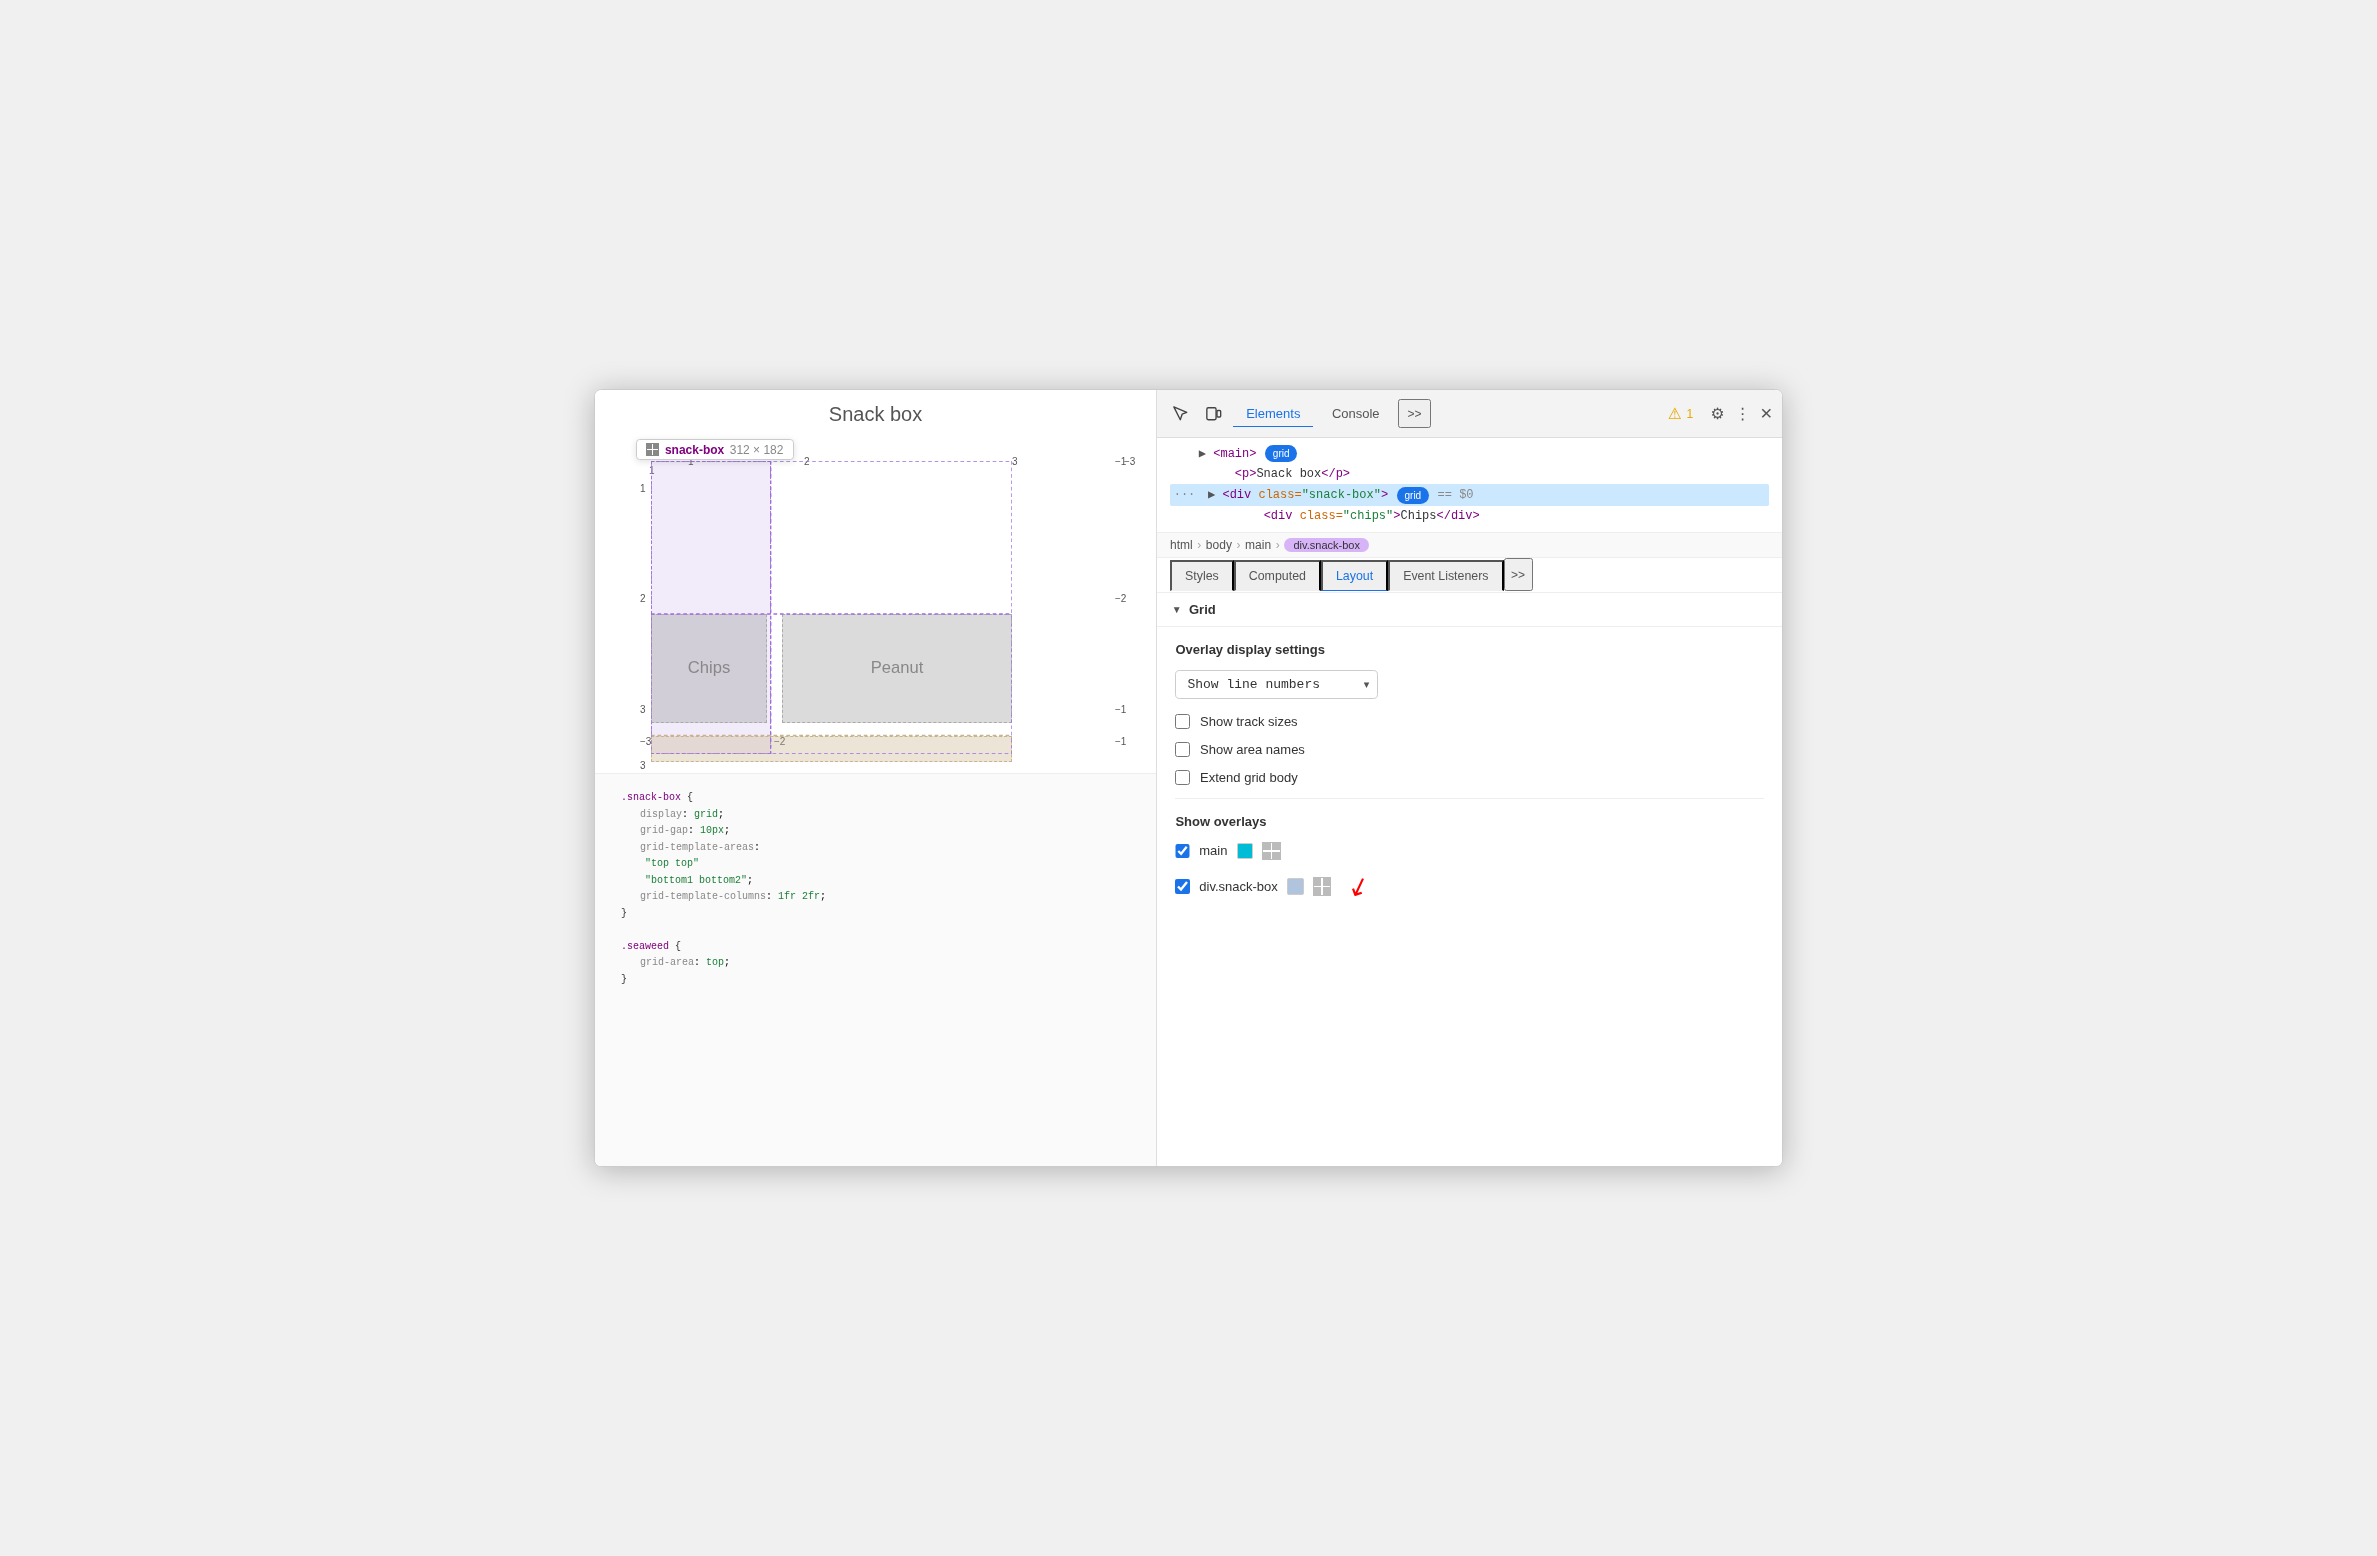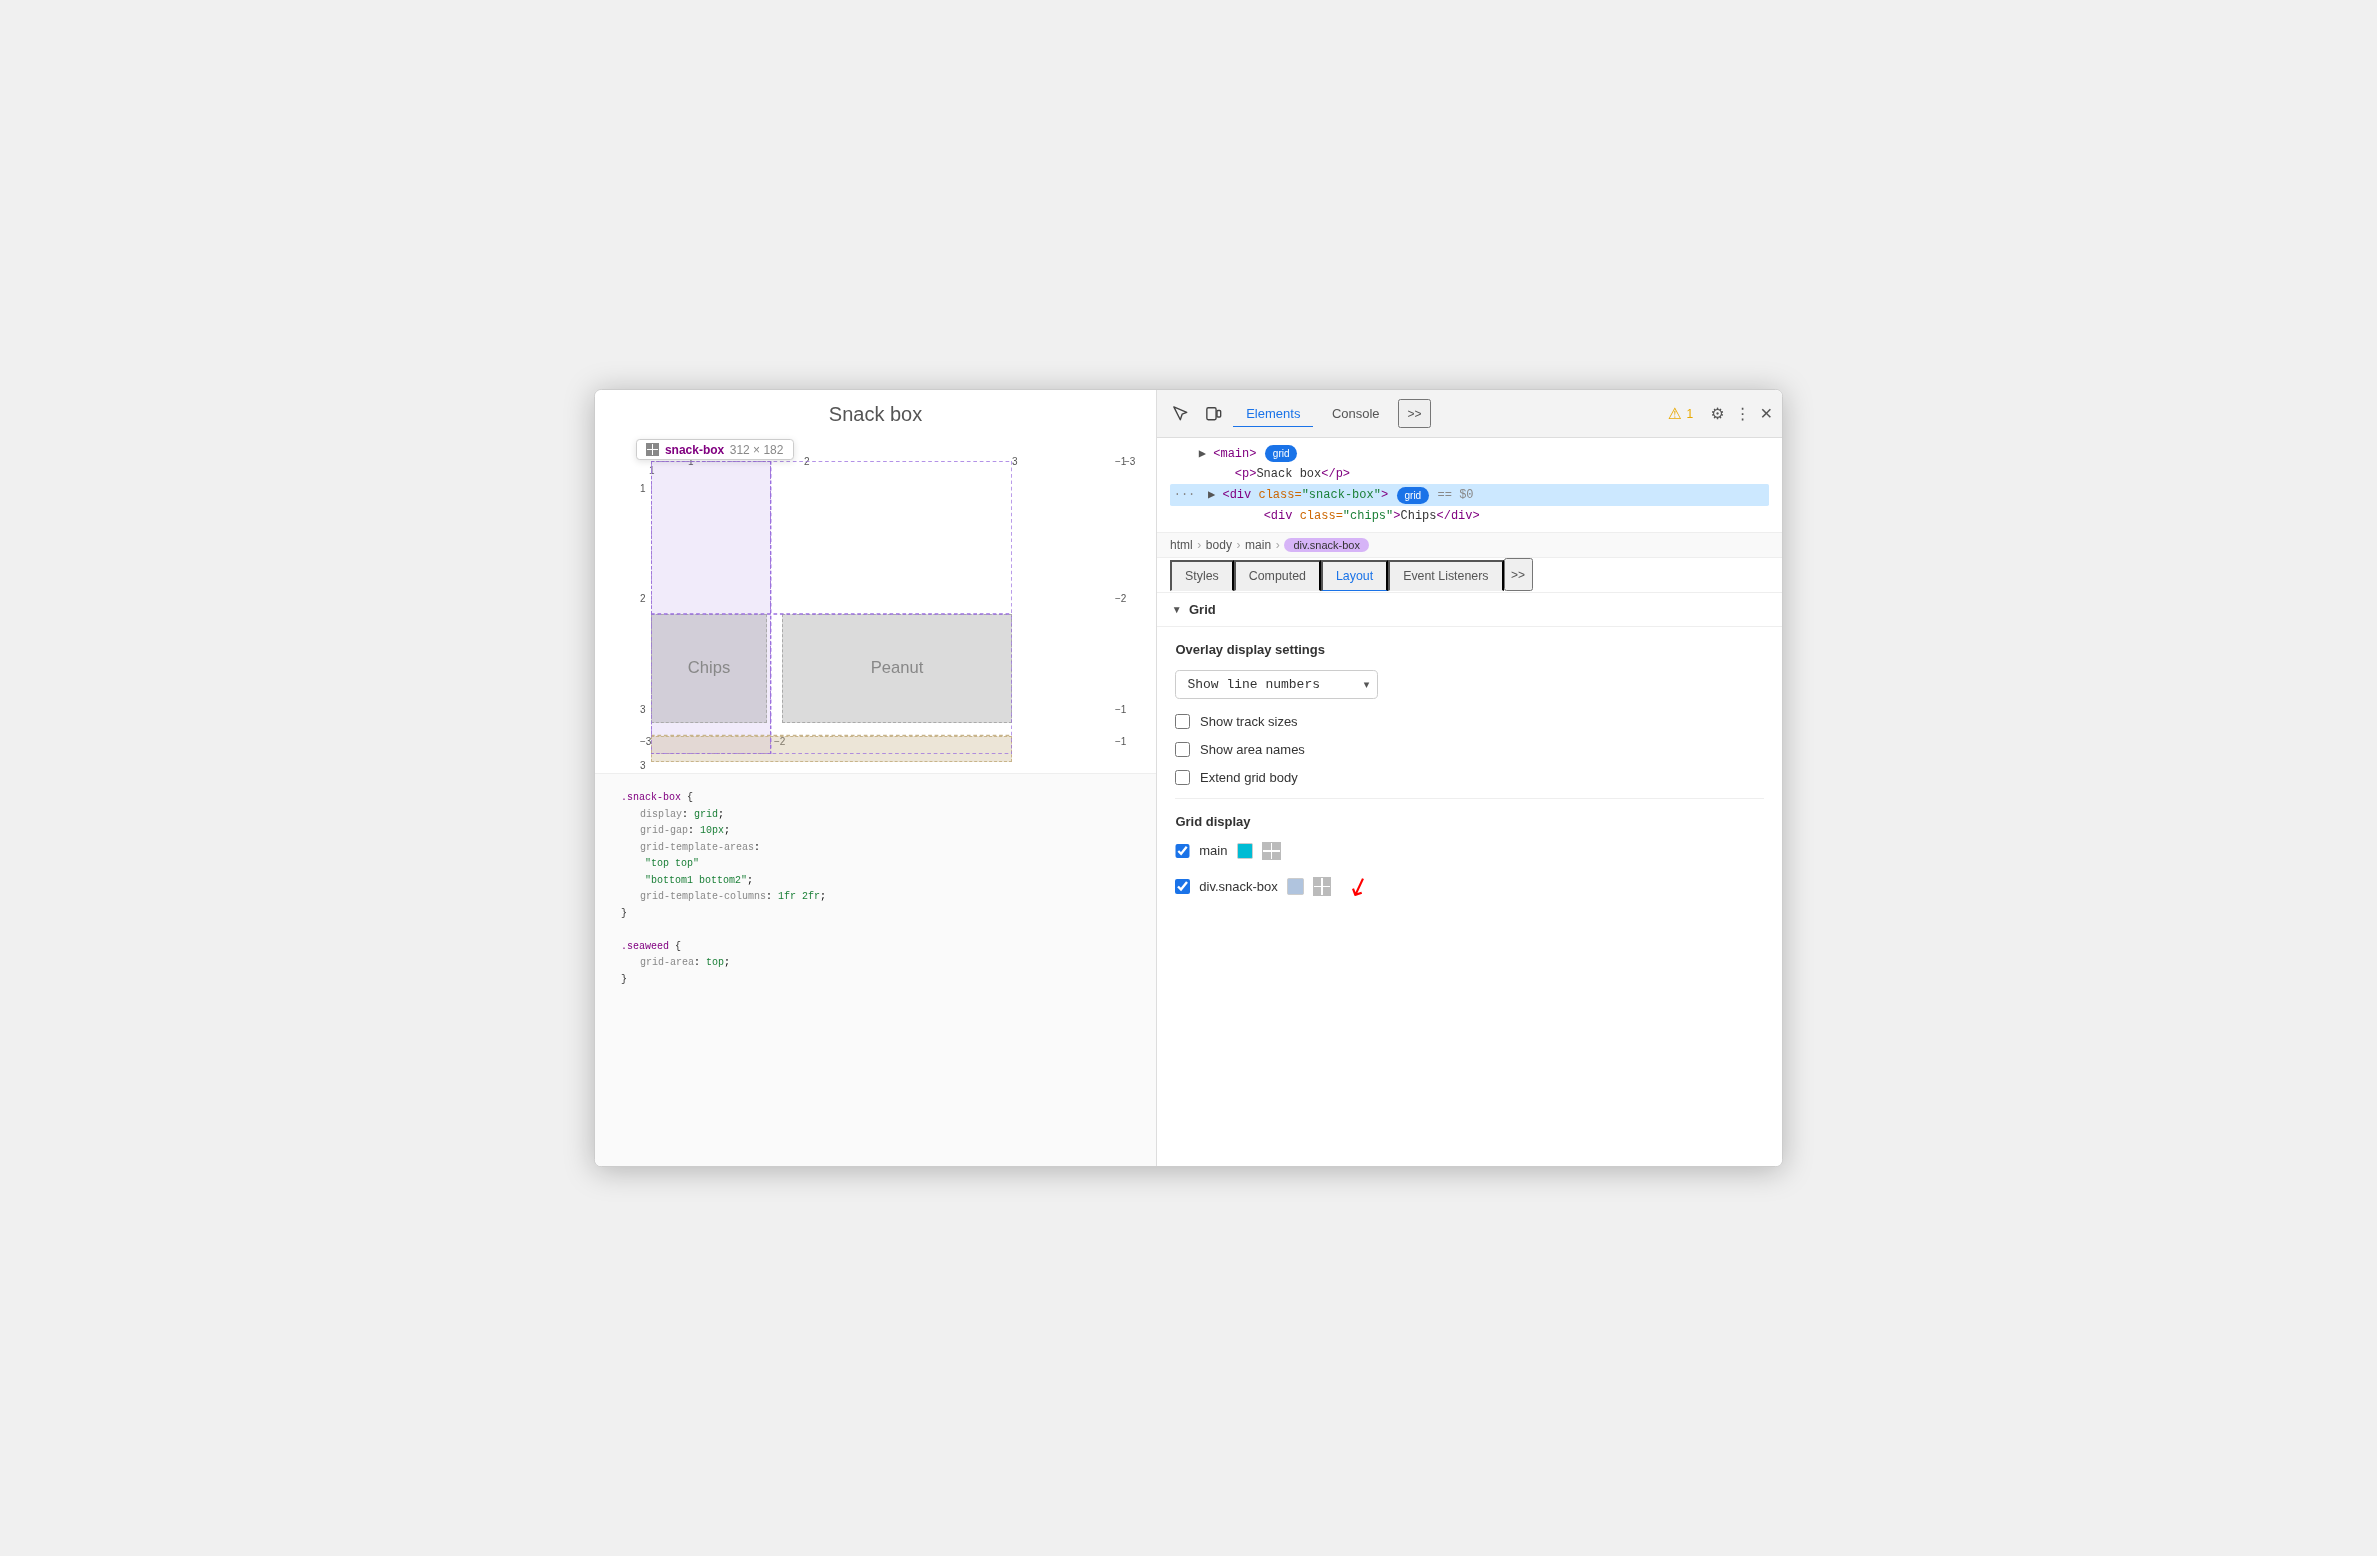--- a/index.html
+++ b/index.html
@@ -648,21 +648,21 @@
           <input type="checkbox" style="">
           <span>Show area names</span>
         </label>
         <label class="checkbox-row">
           <input type="checkbox" style="">
           <span>Extend grid body</span>
         </label>
 
         <hr class="divider">
 
-        <div class="grid-overlays-title">Grid display</div>
+        <div class="grid-overlays-title">Show overlays</div>
 
         <div class="overlay-row">
           <input type="checkbox" checked="" style="">
           <span>main</span>
           <span class="overlay-color-swatch" style="background:#00bcd4;"></span>
           <div class="overlay-grid-icon">
             <span></span>
               <span></span>
               <span></span>
               <span></span>

